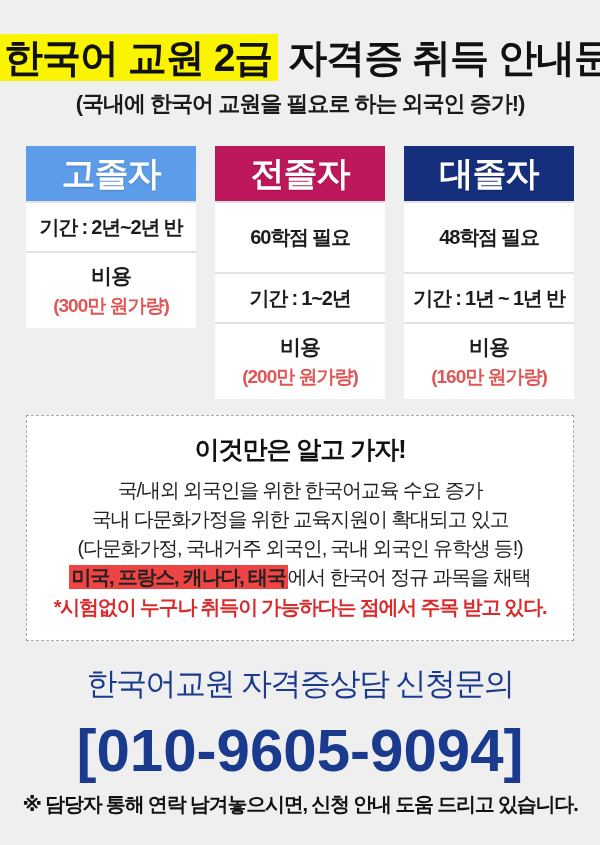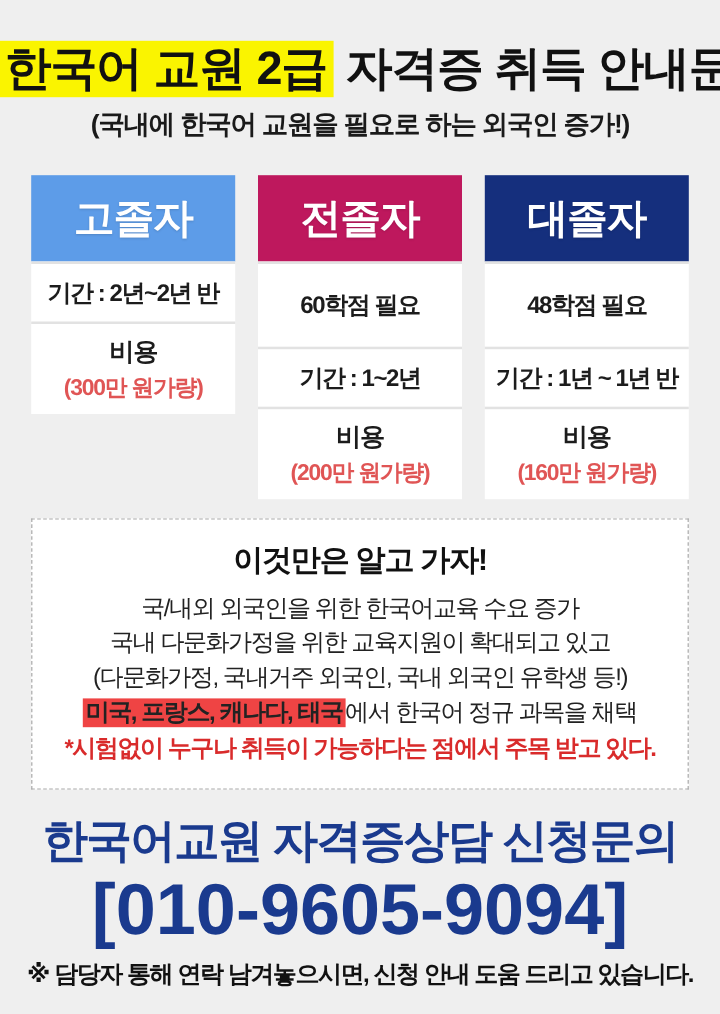--- a/index.html
+++ b/index.html
@@ -37,21 +37,21 @@
   }
 
   
   .columns {
     display: flex;
     gap: 19px;
     margin: 27px 26px 0 26px;
   }
   .col { flex: 1; display: flex; flex-direction: column; }
   .col-header {
-    height: 72px;
+    height: 55px;
     display: flex;
     align-items: center;
     justify-content: center;
     color: #ffffff;
     font-size: 34px;
     font-weight: 800;
     letter-spacing: -1px;
     text-shadow: 0 1px 2px rgba(0,0,0,0.15);
   }
   .col-cell {
@@ -109,29 +109,29 @@
     font-weight: 800;
     letter-spacing: -1.2px;
     line-height: 30px;
     color: #d92b2b;
     white-space: nowrap;
   }
 
   
   .contact { margin-top: 22px; text-align: center; }
   .contact-heading {
-    font-size: 38px;
-    font-weight: 700;
+    font-size: 31px;
+    font-weight: 400;
     letter-spacing: -1.5px;
     color: #1a3a8e;
     line-height: 42px;
     white-space: nowrap;
   }
   .contact-phone {
-    margin-top: 3px;
+    margin-top: 13px;
     font-size: 60px;
     font-weight: 800;
     letter-spacing: 0px;
     color: #1a3a8e;
     line-height: 66px;
     white-space: nowrap;
   }
   .contact-note {
     margin-top: 7px;
     font-size: 20px;

